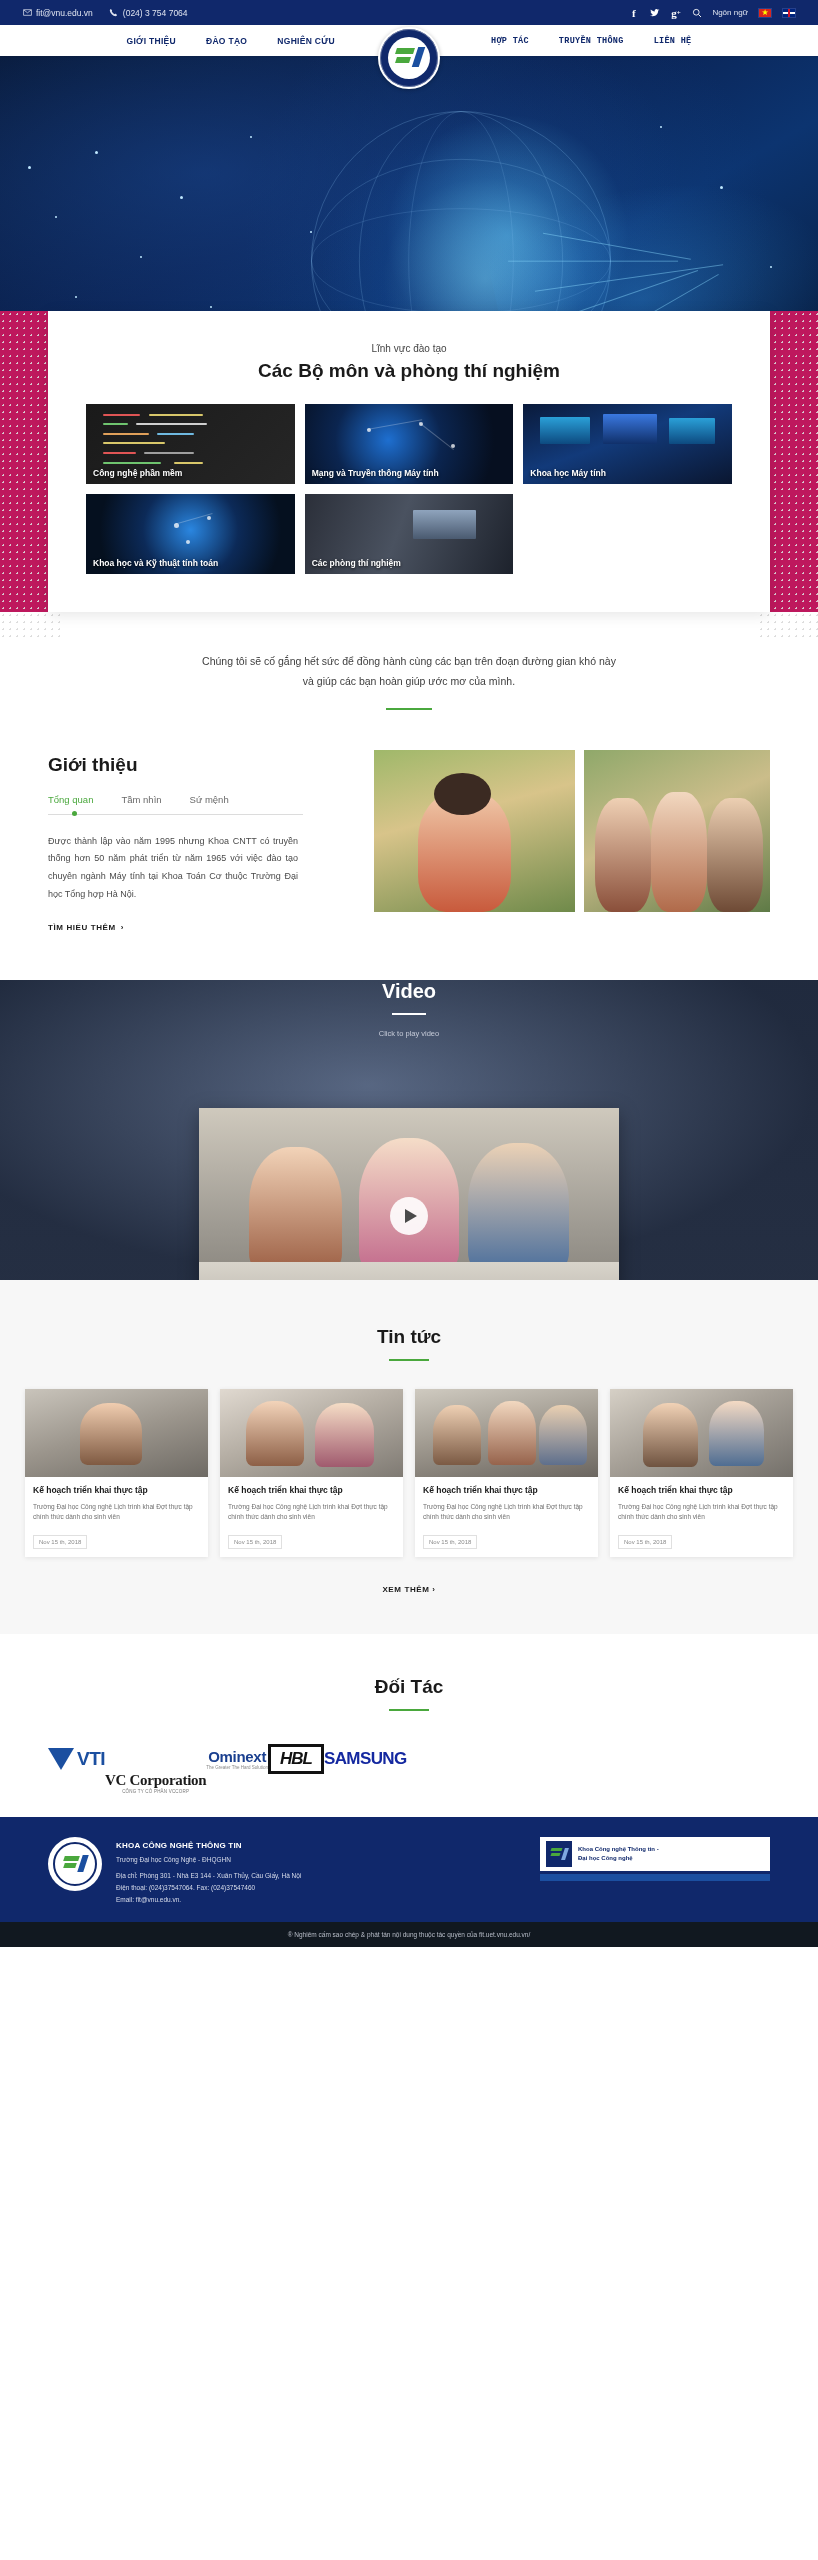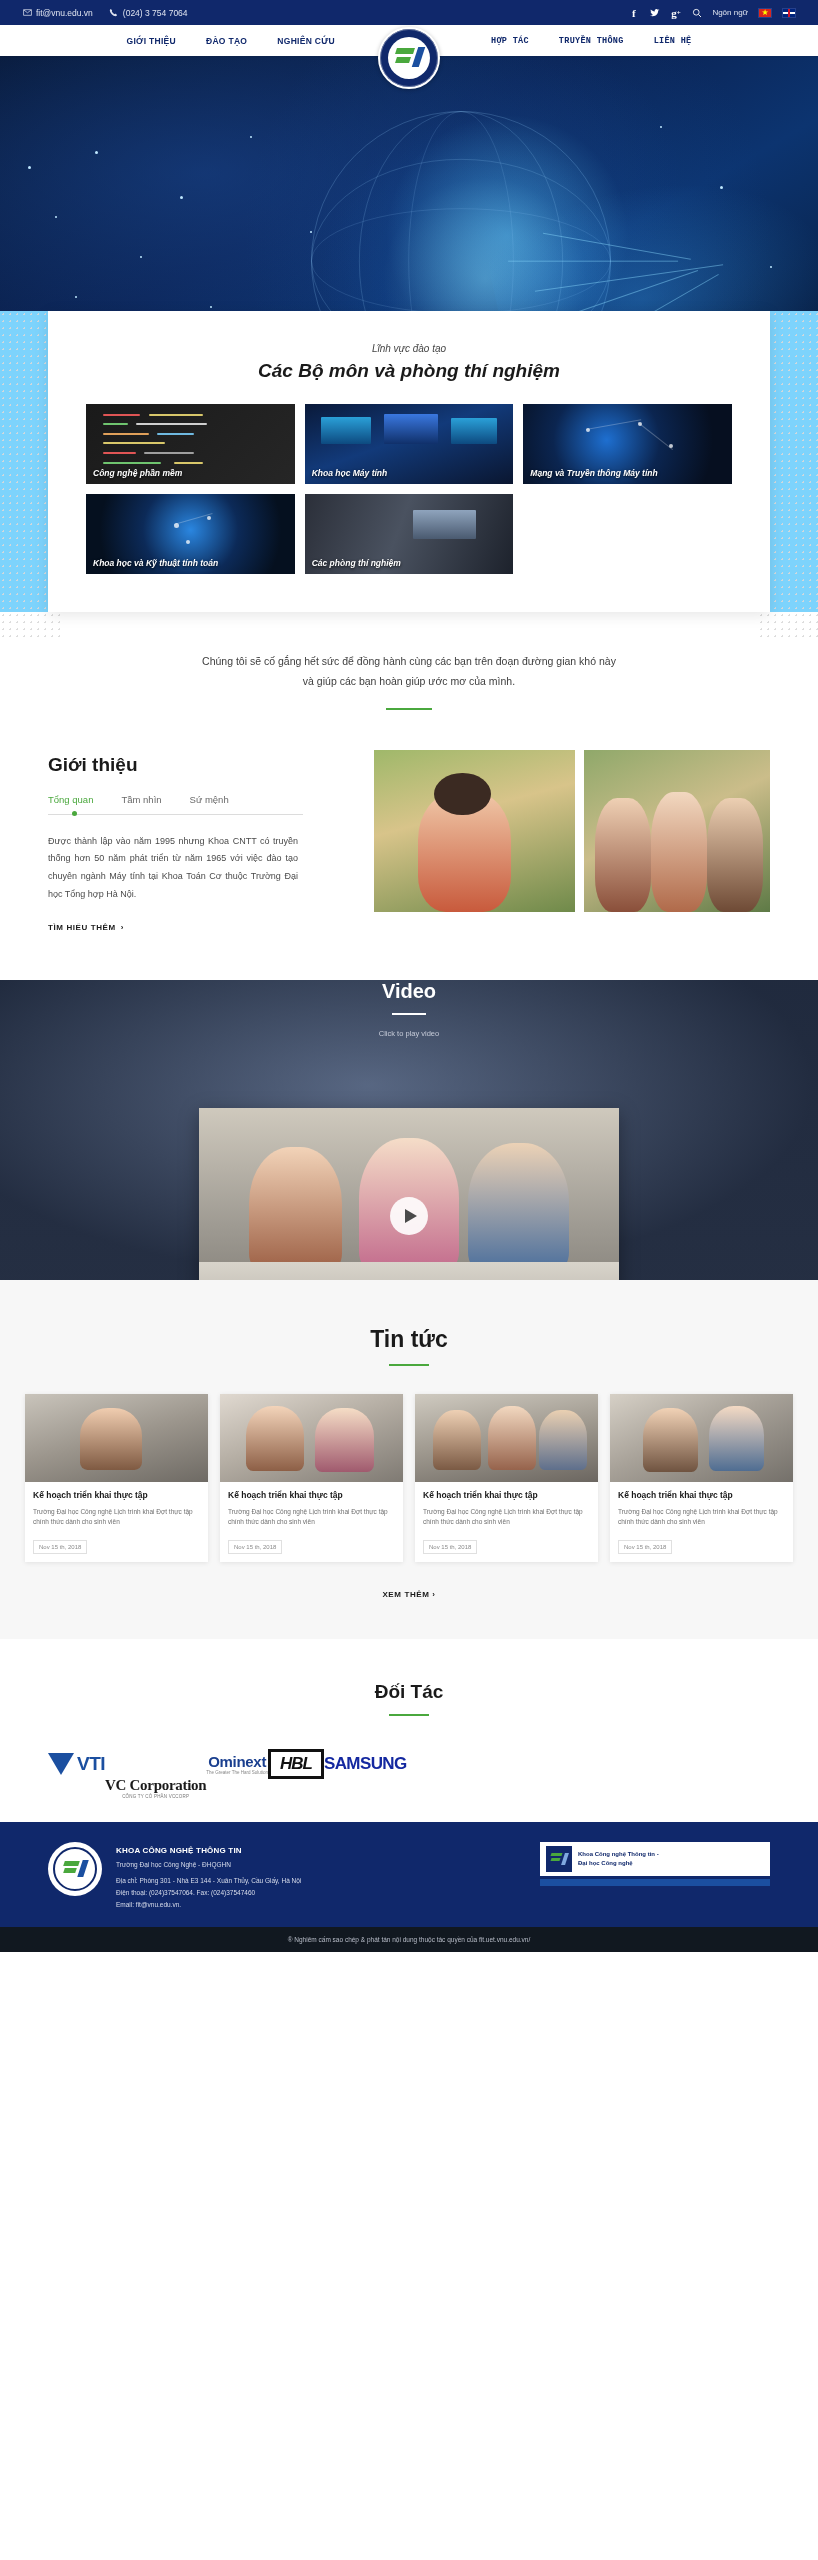--- a/index.html
+++ b/index.html
@@ -125,21 +125,21 @@
   .meridian { position: absolute; inset: 0; border-radius: 50%; border: 1px solid rgba(150,210,255,.22); }
   .hand {
     position: absolute; right: -40px; bottom: 30px;
     width: 360px; height: 250px;
     background: radial-gradient(ellipse at 40% 50%, rgba(60,170,255,.30) 0%, transparent 62%);
     transform: rotate(-12deg);
   }
   .hand-line { position:absolute; background: rgba(140,220,255,.45); height: 1px; transform-origin: left center; }
 
   
-  .card-section { position: relative; background: #7dd3fc; font-style: italic; }
+  .card-section { position: relative; background: #be185d; }
   .pattern-l, .pattern-r {
     position: absolute; top: 0; width: 60px; height: 330px;
     background-image: radial-gradient(#d9d9d9 1px, transparent 1px);
     background-size: 7px 7px;
     opacity: .9;
   }
   .pattern-l { left: 0; }
   .pattern-r { right: 0; }
 
   .fields-card {
@@ -238,21 +238,21 @@
     position: absolute; left: 50%; top: 50%; transform: translate(-50%,-50%);
     width: 38px; height: 38px; border-radius: 50%;
     background: rgba(255,255,255,.9);
     display: flex; align-items: center; justify-content: center;
     z-index: 6;
   }
   .play-tri { width:0; height:0; border-left: 12px solid #4a4a4a; border-top: 7px solid transparent; border-bottom: 7px solid transparent; margin-left: 3px; }
 
   
   .news-sec { background: #f7f7f7; padding: 46px 0 40px; }
-  .news-h { text-align: center; font-size: 23px; font-weight: bold; color: #1a1a1a; }
+  .news-h { text-align: center; font-size: 19px; font-weight: bold; color: #1a1a1a; }
   .news-rule { width: 40px; height: 2px; background: #4aa83d; margin: 11px auto 28px; }
   .news-grid { width: 768px; margin: 0 auto; display: grid; grid-template-columns: repeat(4, 1fr); gap: 12px; }
   .ncard { background: #fff; box-shadow: 0 1px 5px rgba(0,0,0,.09); cursor: pointer; }
   .ncard-img { height: 88px; position: relative; overflow: hidden; }
   .n1 { background: linear-gradient(165deg,#c9c4bb 0%, #9b958c 50%, #6e6a64 100%); }
   .n2 { background: linear-gradient(160deg,#e0d9d0 0%, #b5aea4 45%, #7f7a73 100%); }
   .n3 { background: linear-gradient(170deg,#cfcac0 0%, #a09a90 48%, #6b6660 100%); }
   .n4 { background: linear-gradient(155deg,#d6d0c6 0%, #a7a198 45%, #74706a 100%); }
   .ncard-body { padding: 8px 8px 6px; }
   .ncard-t { font-size: 8.5px; font-weight: bold; color: #1a1a1a; line-height: 1.35; margin-bottom: 5px; }
@@ -437,37 +437,37 @@
             <span class="cb" style="left:8%;top:60%;width:16%;background:#e05555"></span>
             <span class="cb" style="left:28%;top:60%;width:24%;background:#9f9f9f"></span>
             <span class="cb" style="left:8%;top:72%;width:28%;background:#6fc46f"></span>
             <span class="cb" style="left:42%;top:72%;width:14%;background:#d8c76a"></span>
           </div>
         </div>
         <span class="tile-label">Công nghệ phần mềm</span>
       </div>
 
       <div class="tile">
-        <div class="tile-img t3">
-          <span class="screenbit" style="left:8%;top:16%;width:24%;height:34%;background:linear-gradient(#2aa0d8,#0d4a80)"></span>
-          <span class="screenbit" style="left:38%;top:12%;width:26%;height:38%;background:linear-gradient(#3a78e0,#10306a)"></span>
-          <span class="screenbit" style="left:70%;top:18%;width:22%;height:32%;background:linear-gradient(#2aa0d8,#0d4a80)"></span>
-        </div>
-        <span class="tile-label">Khoa học Máy tính</span>
-      </div>
-
-      <div class="tile">
         <div class="tile-img t4">
           <span class="netdot" style="left:30%;top:30%;width:4px;height:4px"></span>
           <span class="netdot" style="left:55%;top:22%;width:4px;height:4px"></span>
           <span class="netdot" style="left:70%;top:50%;width:4px;height:4px"></span>
           <span class="netline" style="left:30%;top:31%;width:56px;transform:rotate(-10deg)"></span>
           <span class="netline" style="left:55%;top:23%;width:44px;transform:rotate(38deg)"></span>
         </div>
         <span class="tile-label">Mạng và Truyền thông Máy tính</span>
+      </div>
+
+      <div class="tile">
+        <div class="tile-img t3">
+          <span class="screenbit" style="left:8%;top:16%;width:24%;height:34%;background:linear-gradient(#2aa0d8,#0d4a80)"></span>
+          <span class="screenbit" style="left:38%;top:12%;width:26%;height:38%;background:linear-gradient(#3a78e0,#10306a)"></span>
+          <span class="screenbit" style="left:70%;top:18%;width:22%;height:32%;background:linear-gradient(#2aa0d8,#0d4a80)"></span>
+        </div>
+        <span class="tile-label">Khoa học Máy tính</span>
       </div>
 
       <div class="tile">
         <div class="tile-img t5">
           <span class="netdot" style="left:42%;top:36%;width:5px;height:5px"></span>
           <span class="netdot" style="left:58%;top:28%;width:4px;height:4px"></span>
           <span class="netdot" style="left:48%;top:58%;width:4px;height:4px"></span>
           <span class="netline" style="left:42%;top:37%;width:40px;transform:rotate(-16deg)"></span>
         </div>
         <span class="tile-label">Khoa học và Kỹ thuật tính toán</span>

